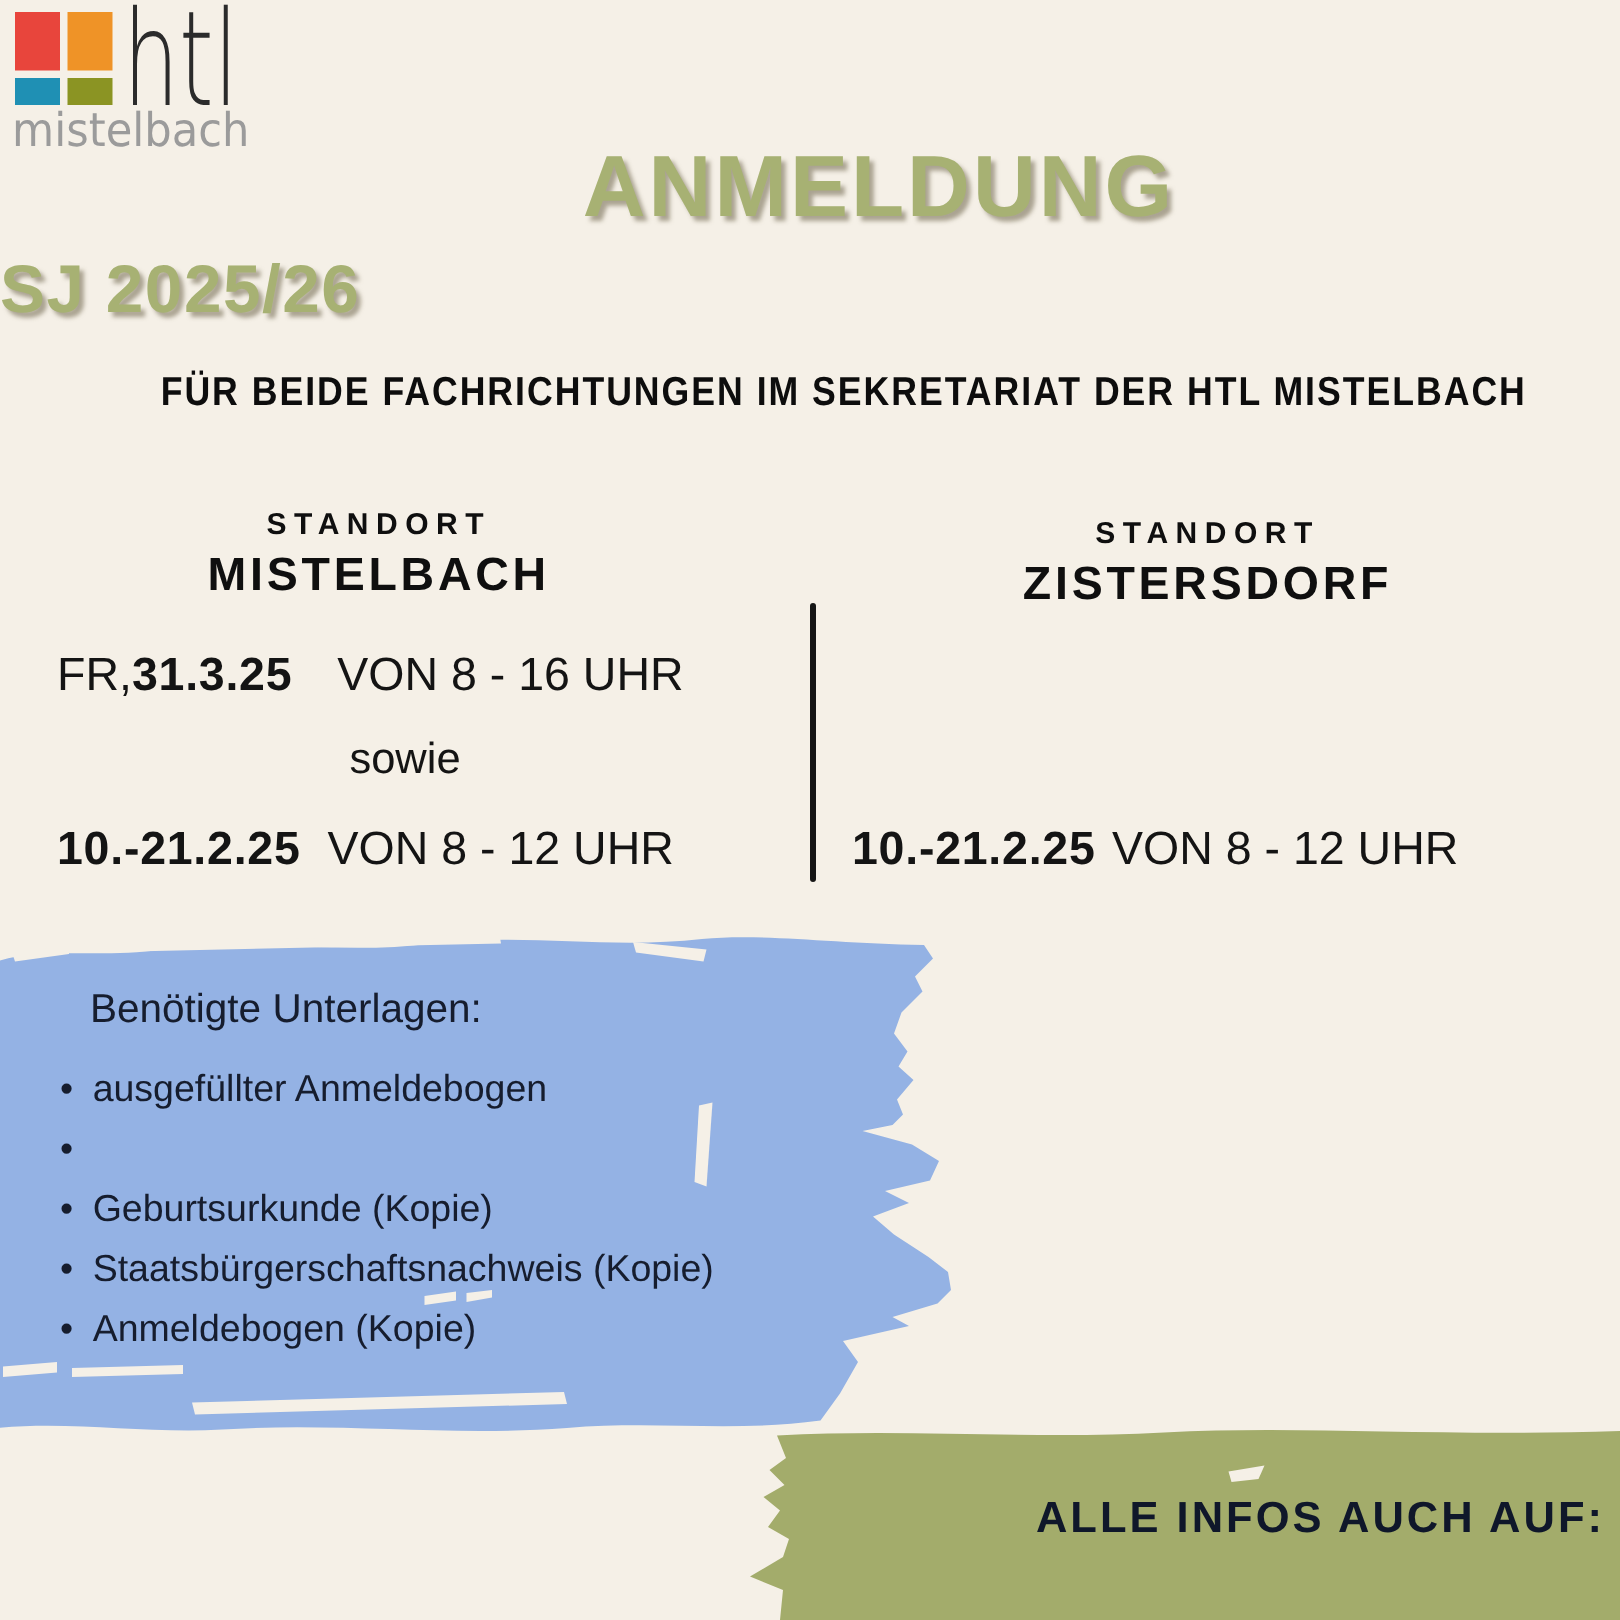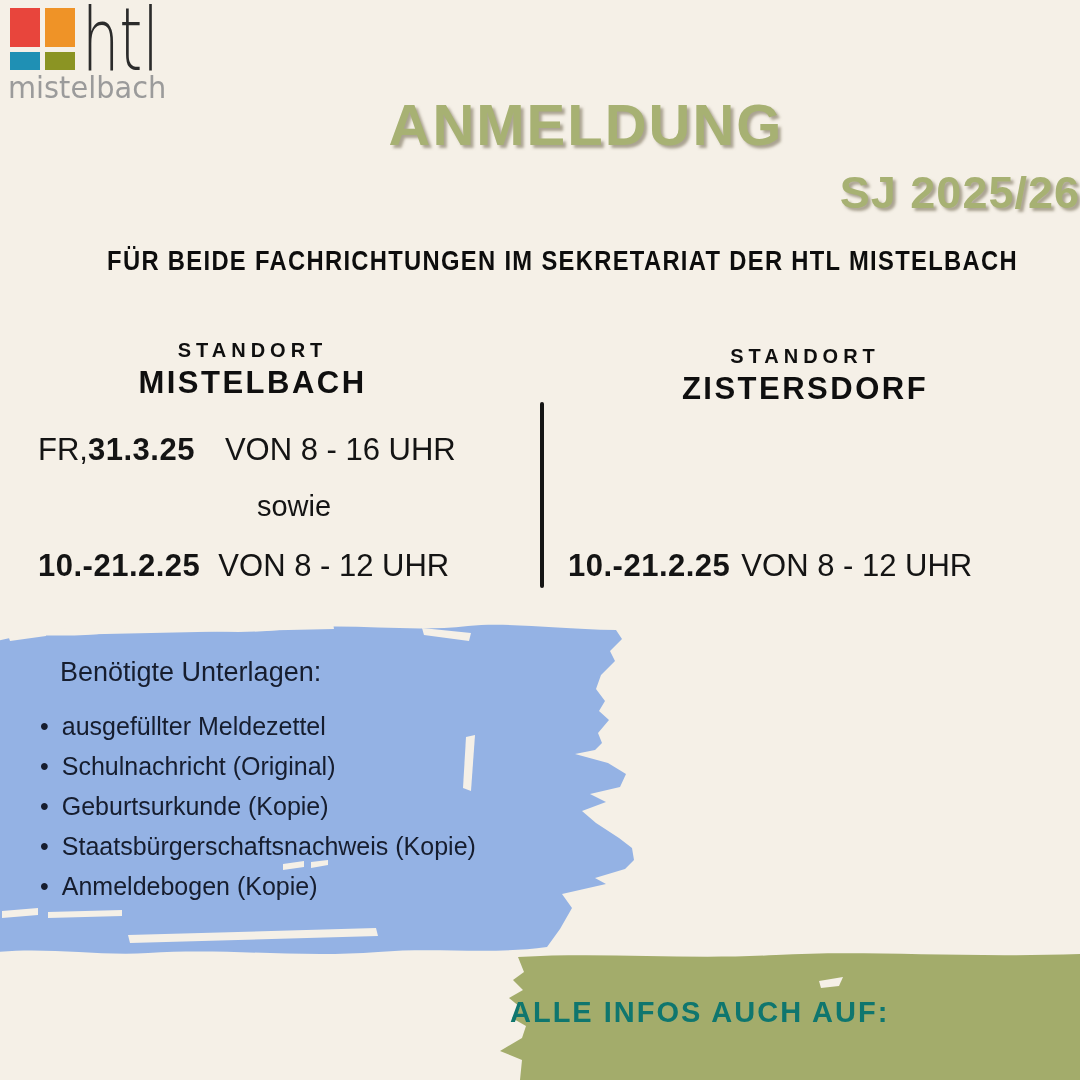--- a/index.html
+++ b/index.html
@@ -29,21 +29,21 @@
   }
 
   
   .title-main{
     left:0;top:96px;width:1080px;text-align:center;
     font-size:58px;font-weight:800;letter-spacing:2px;line-height:1;
     text-shadow:3px 3px 3px rgba(110,100,75,0.55);
     padding-left:46px;
   }
   .title-sub{
-    left:0;top:170px;width:1080px;text-align:right;
+    left:0;top:170px;width:1080px;text-align:left;
     font-size:45px;font-weight:800;letter-spacing:1px;line-height:1;
     text-shadow:3px 3px 3px rgba(110,100,75,0.55);
   }
   .tagline{
     left:0;top:246px;width:1080px;text-align:center;color:#0d0d0d;padding-left:22px;
   }
   .tagline span{
     display:inline-block;font-size:27px;font-weight:800;letter-spacing:1.5px;
     transform:scaleX(0.88);transform-origin:center top;white-space:nowrap;
   }
@@ -52,37 +52,37 @@
   .col-head{text-align:center;color:#0f0f0f;}
   .col-head .loc-label{font-size:20px;font-weight:800;letter-spacing:5px;line-height:1;}
   .col-head .loc-name{font-size:31px;font-weight:800;letter-spacing:2.5px;line-height:1;margin-top:7px;}
   .head-left{left:0;top:340px;width:505px;}
   .head-right{left:560px;top:346px;width:490px;}
   .date-line{font-size:31px;color:#141414;white-space:nowrap;display:flex;align-items:baseline;}
   .date-line b{font-weight:800;letter-spacing:0.5px;}
   .line1{left:38px;top:432px;}
   .line1 .t-prefix{}
   .line1 .t-time{margin-left:30px;}
-  .sowie{left:0;top:490px;width:540px;text-align:center;font-size:29px;color:#141414;padding-left:24px;}
+  .sowie{left:0;top:490px;width:540px;text-align:center;font-size:29px;color:#141414;}
   .line2{left:38px;top:548px;}
   .line2 .t-time{margin-left:18px;}
   .line-right{left:568px;top:548px;}
   .line-right .t-time{margin-left:11px;}
   .divider{left:540px;top:402px;width:4px;height:186px;background:#151515;border-radius:2px;}
 
   
   .blue-brush-svg{left:-2px;top:617px;width:655px;height:342px;}
   .olive-brush-svg{left:486px;top:952px;width:594px;height:128px;}
 
   .docs-heading{left:40px;top:655px;font-size:27px;line-height:34px;margin-left:20px;}
   .docs-list{left:40px;top:706px;margin:0;padding:0;list-style:none;}
   .docs-list li{display:flex;align-items:baseline;font-size:25px;line-height:40px;white-space:nowrap;}
   .docs-list .bullet{margin-right:13px;font-size:25px;}
 
-  .footer-text{left:510px;top:998px;width:560px;text-align:left;color:#0f766e;}
+  .footer-text{left:510px;top:998px;width:560px;text-align:right;color:#0f172a;}
   .footer-line1{font-size:29px;font-weight:800;letter-spacing:2px;line-height:29px;}
   .footer-line2{font-size:28px;font-weight:800;letter-spacing:1px;line-height:30px;}
 </style>
 </head>
 <body>
 
 <div>
   <div class="logo-sq sq-red" style="background: rgb(232, 69, 60);"></div>
   <div class="logo-sq sq-orange" style="background: rgb(239, 147, 39);"></div>
   <div class="logo-sq sq-teal" style="background: rgb(31, 144, 180);"></div>
@@ -165,25 +165,24 @@
     <path d="M 50 295 L 124 293 L 124 299 L 50 301 Z" style="fill: rgb(245, 240, 231);"></path>
     <path d="M 130 318 L 378 311 L 380 319 L 132 326 Z" style="fill: rgb(245, 240, 231);"></path>
   </g>
 </svg>
 
 <div class="abs docs-heading" style="color: rgb(22, 29, 46);">Benötigte Unterlagen:</div>
 
 <ul class="abs docs-list" style="color: rgb(22, 29, 46);">
   <li>
     <span class="bullet">•</span>
-    <span>ausgefüllter Meldezettel</span>
-  </li>
-  <li>
-    <span class="bullet">•</span>
-    <span>Schulnachricht (Original)</span>
+    <span>ausgefüllter Anmeldebogen</span>
+  </li>
+  <li>
+    <span class="bullet">•</span>
   </li>
   <li>
     <span class="bullet">•</span>
     <span>Geburtsurkunde (Kopie)</span>
   </li>
   <li>
     <span class="bullet">•</span>
     <span>Staatsbürgerschaftsnachweis (Kopie)</span>
   </li>
   <li>

